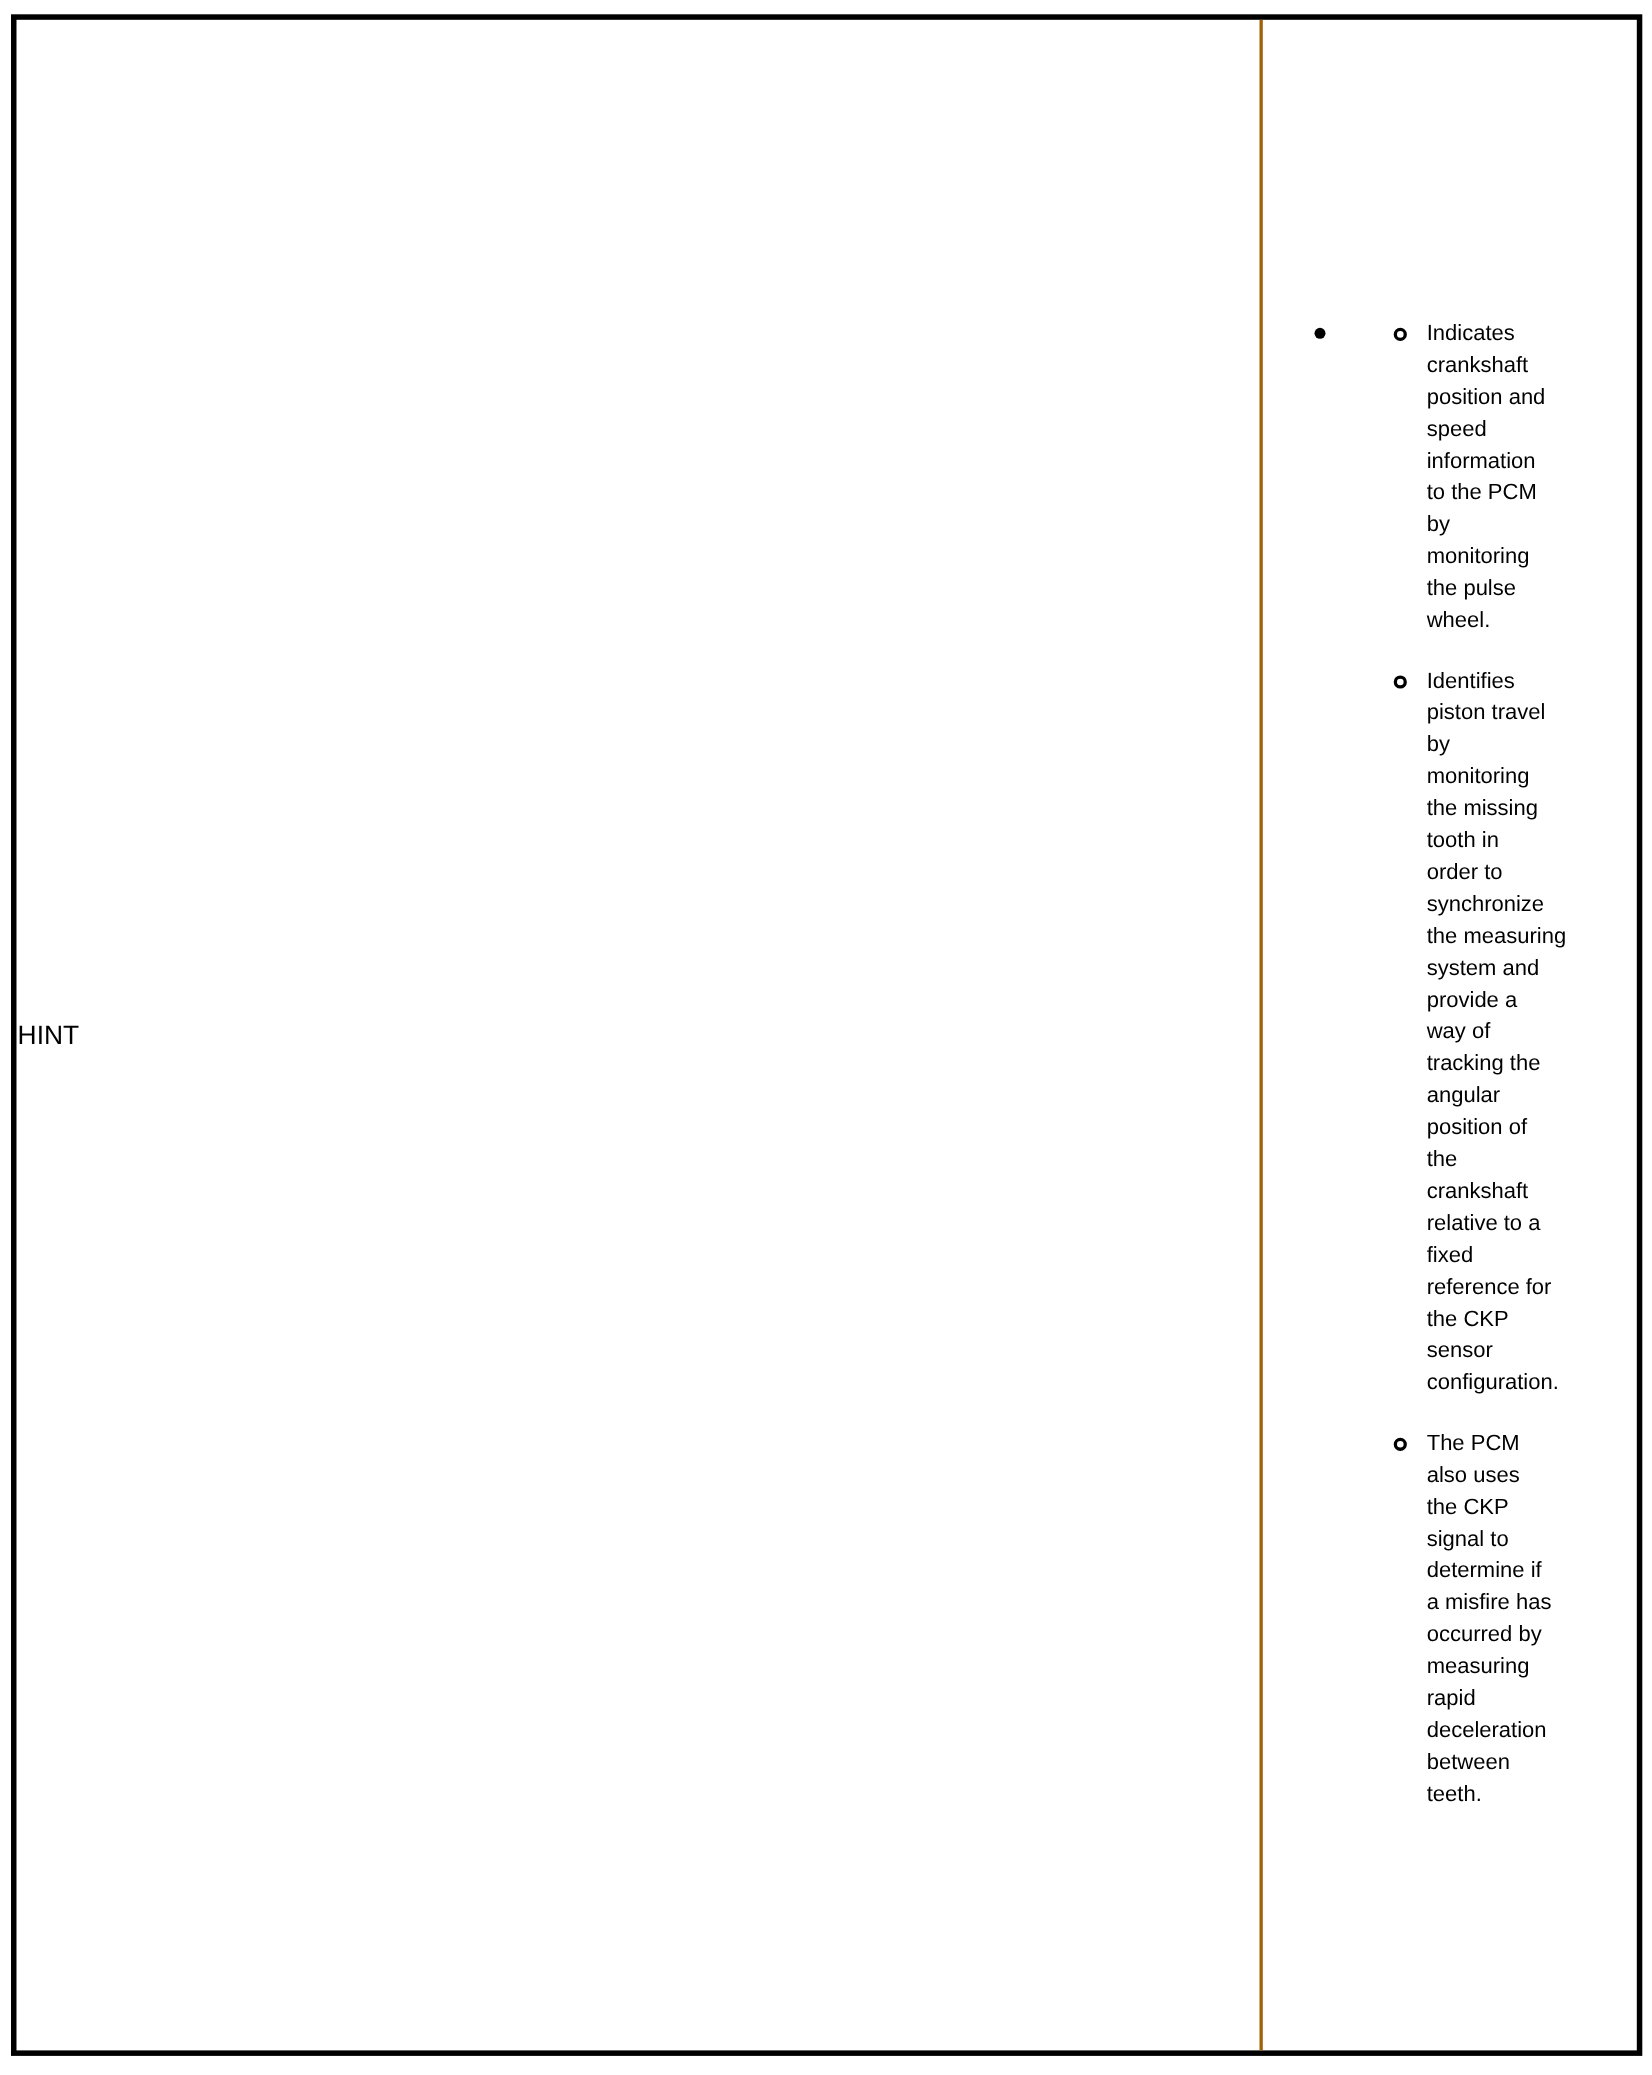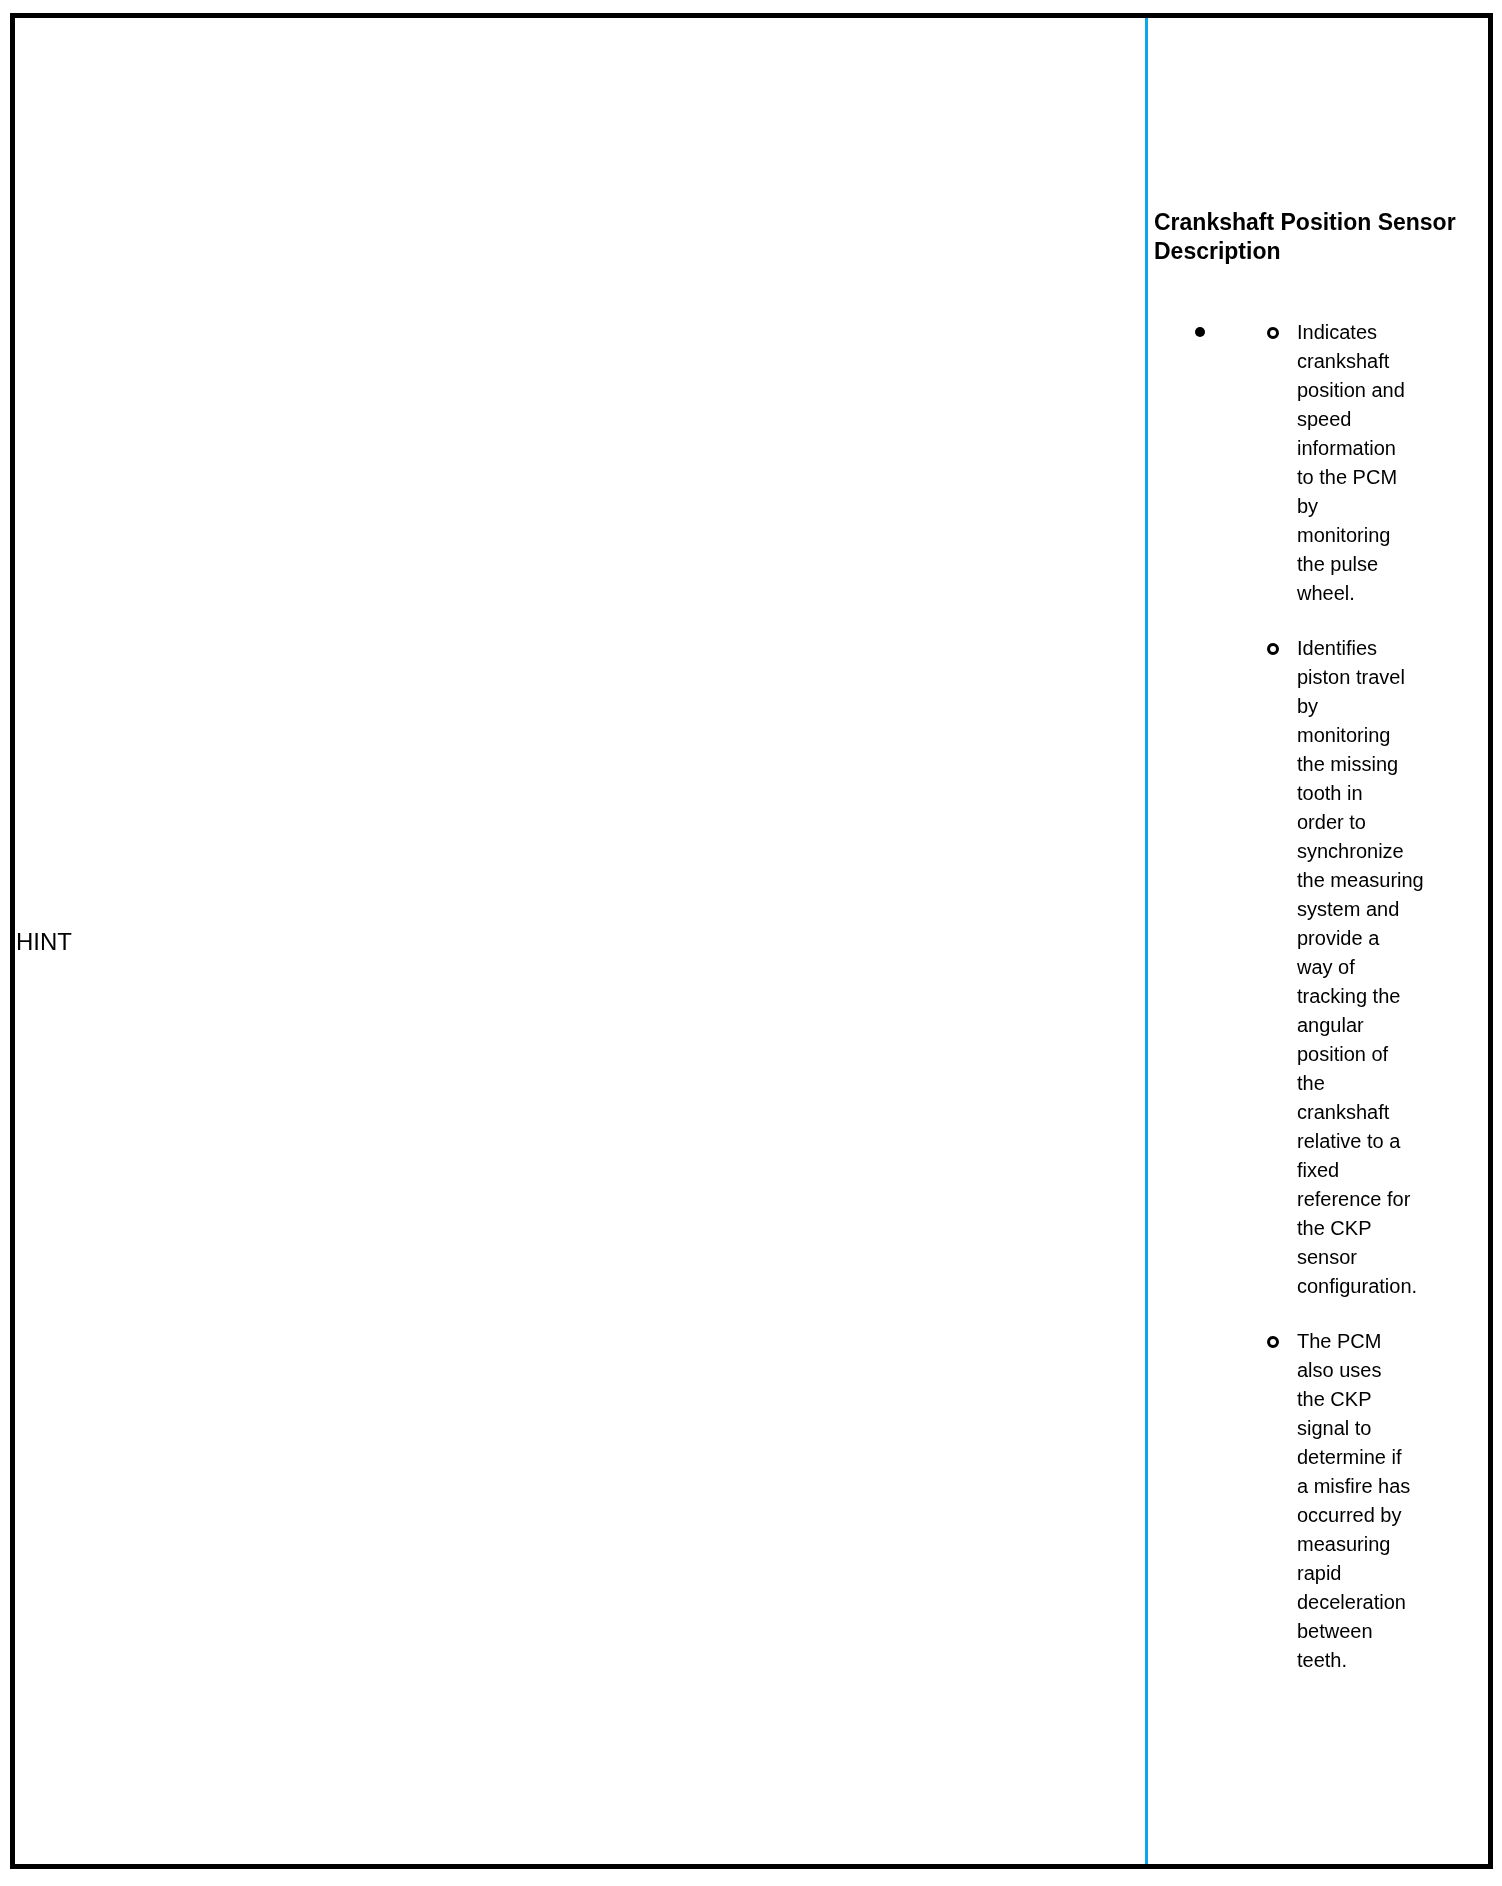--- a/index.html
+++ b/index.html
@@ -19,21 +19,21 @@
     width: 1483px;
     height: 1856px;
     box-sizing: border-box;
     border: 5px solid #000000;
     display: flex;
     background: #ffffff;
   }
   .hint-cell {
     width: 1133px;
     box-sizing: border-box;
-    border-right: 3px solid #0ea5e9;
+    border-right: 3px solid #a16207;
     display: flex;
     align-items: center;
     padding: 0 0 0 1px;
   }
   .hint-label {
     font-size: 24px;
     line-height: 29px;
     white-space: pre-line;
   }
   .desc-cell {
@@ -104,22 +104,20 @@
 </style>
 </head>
 <body>
 
 <div class="sheet">
   <div class="doc-table">
     <div class="hint-cell">
       <div class="hint-label">HINT</div>
     </div>
     <div class="desc-cell">
-      <div class="desc-title">Crankshaft Position Sensor
-Description</div>
       <ul class="list-l1" id="desc-list">
           <li class="li-l1">
             <ul class="list-l2">
               <li class="li-l2">Indicates
 crankshaft
 position and
 speed
 information
 to the PCM
 by

